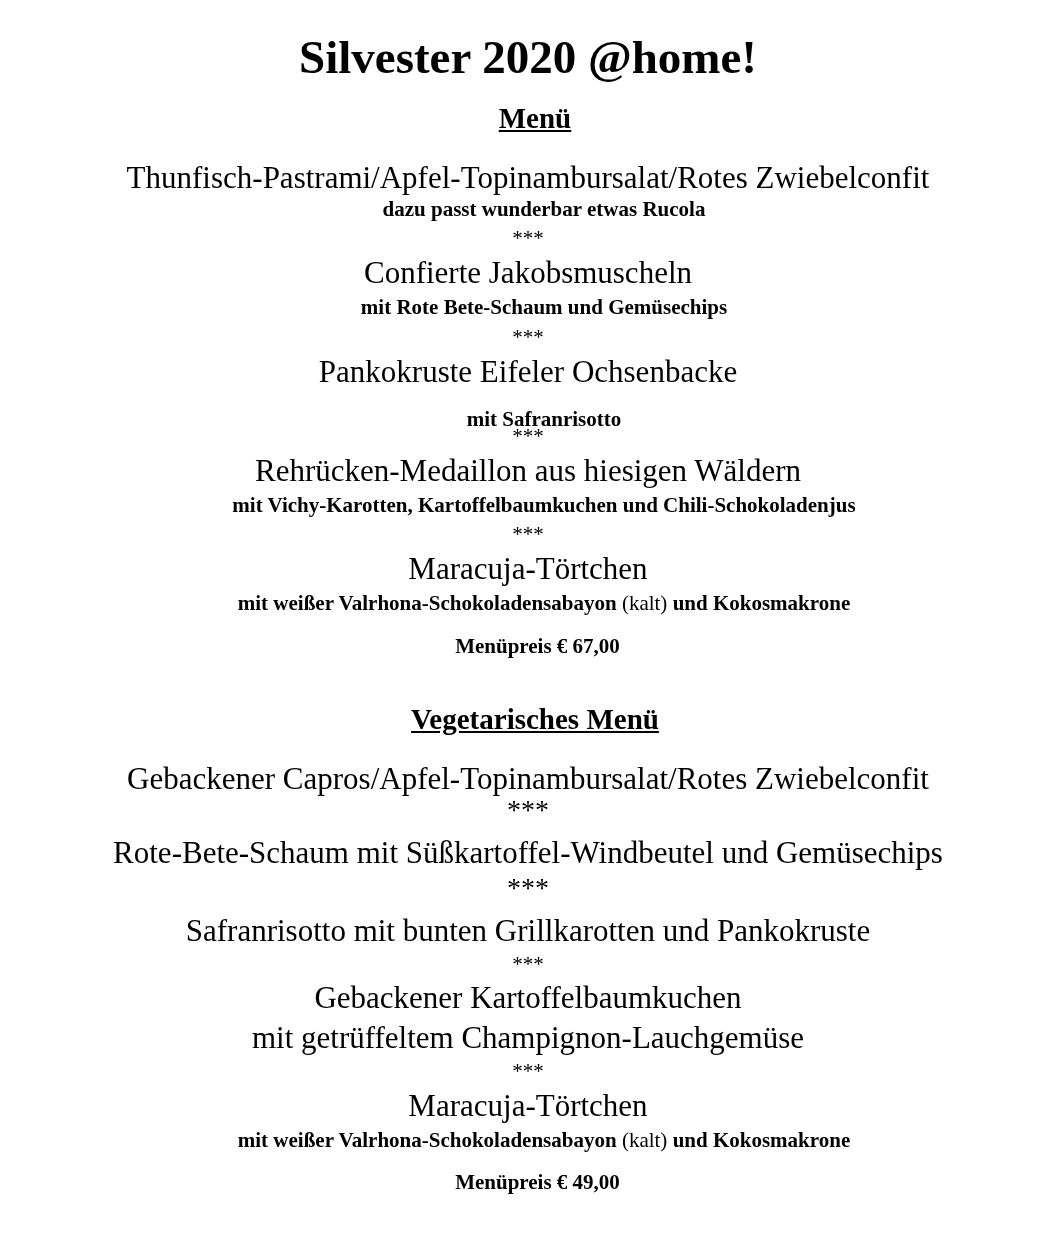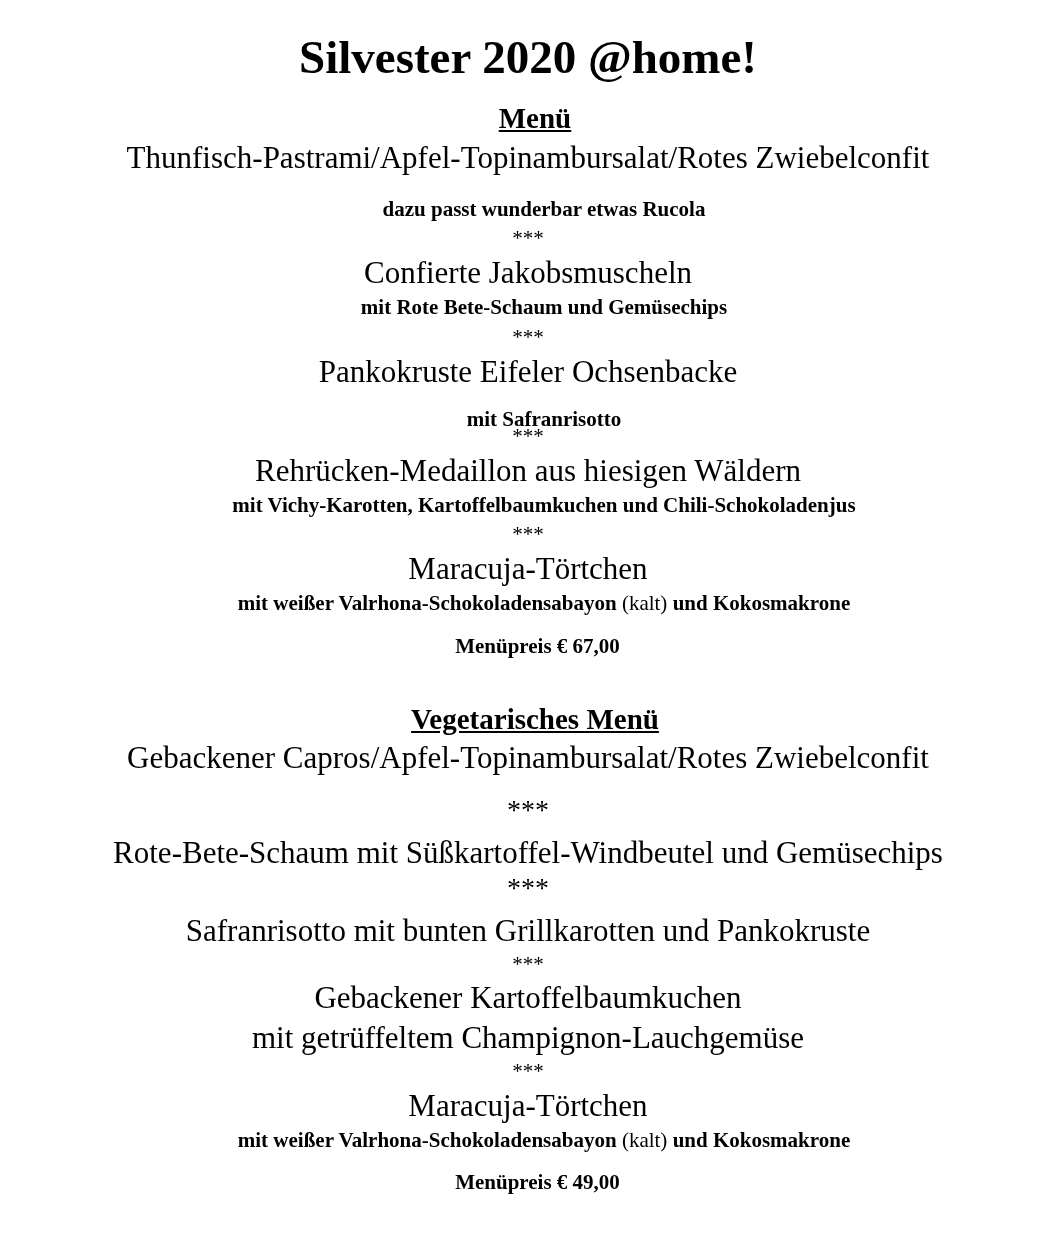--- a/index.html
+++ b/index.html
@@ -40,21 +40,21 @@
 </style>
 </head>
 <body>
 
 <div class="page">
 
   <h1 class="title" style="margin:12px;">Silvester 2020 @home!</h1>
 
   <div class="section-head" style="top:101px;">Menü</div>
 
-  <div class="dish" style="top:140px;">Thunfisch-Pastrami/Apfel-Topinambursalat/Rotes Zwiebelconfit</div>
+  <div class="dish" style="top:160px;">Thunfisch-Pastrami/Apfel-Topinambursalat/Rotes Zwiebelconfit</div>
   <div class="sub" style="top:196px;">dazu passt wunderbar etwas Rucola</div>
   <div class="stars" style="top:226px;">***</div>
 
   <div class="dish" style="top:255px;">Confierte Jakobsmuscheln</div>
   <div class="sub" style="top:294px;">mit Rote Bete-Schaum und Gemüsechips</div>
   <div class="stars" style="top:325px;">***</div>
 
   <div class="dish" style="top:354px;">Pankokruste Eifeler Ochsenbacke</div>
   <div class="sub" style="top:406px;">mit Safranrisotto</div>
   <div class="stars" style="top:424px;">***</div>
@@ -65,21 +65,21 @@
 
   <div class="dish" style="top:551px;">Maracuja-Törtchen</div>
   <div class="sub" style="top:590px;">
     <span>mit weißer Valrhona-Schokoladensabayon </span><span class="light">(kalt)</span><span> und Kokosmakrone</span>
   </div>
 
   <div class="price" style="top:633px;">Menüpreis € 67,00</div>
 
   <div class="section-head" style="top:702px;">Vegetarisches Menü</div>
 
-  <div class="dish" style="top:740px;font-family:Liberation Serif, serif;">Gebackener Capros/Apfel-Topinambursalat/Rotes Zwiebelconfit</div>
+  <div class="dish" style="top:761px;font-family:Liberation Serif, serif;">Gebackener Capros/Apfel-Topinambursalat/Rotes Zwiebelconfit</div>
   <div class="stars big" style="top:796px;">***</div>
 
   <div class="dish" style="top:835px;">Rote-Bete-Schaum mit Süßkartoffel-Windbeutel und Gemüsechips</div>
   <div class="stars big" style="top:874px;">***</div>
 
   <div class="dish" style="top:913px;">Safranrisotto mit bunten Grillkarotten und Pankokruste</div>
   <div class="stars" style="top:952px;">***</div>
 
   <div class="dish" style="top:980px;">Gebackener Kartoffelbaumkuchen</div>
   <div class="dish" style="top:1020px;">mit getrüffeltem Champignon-Lauchgemüse</div>

